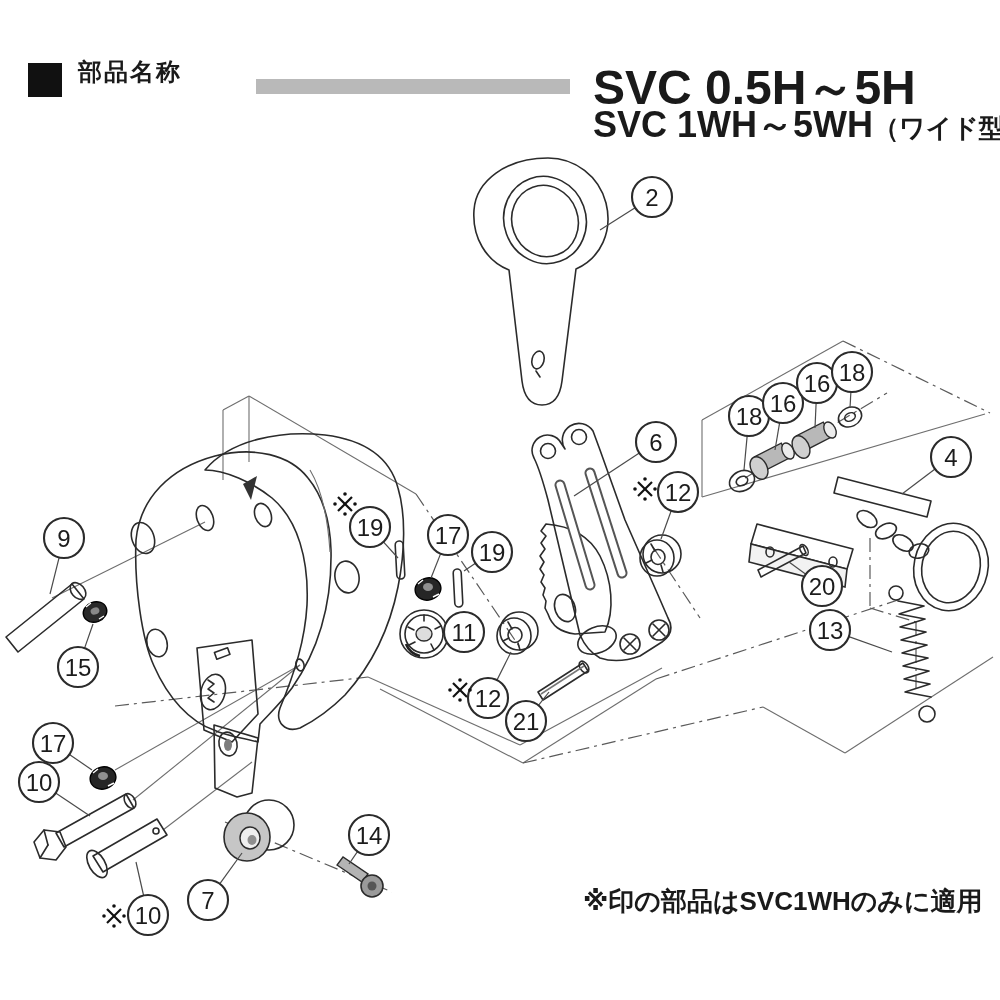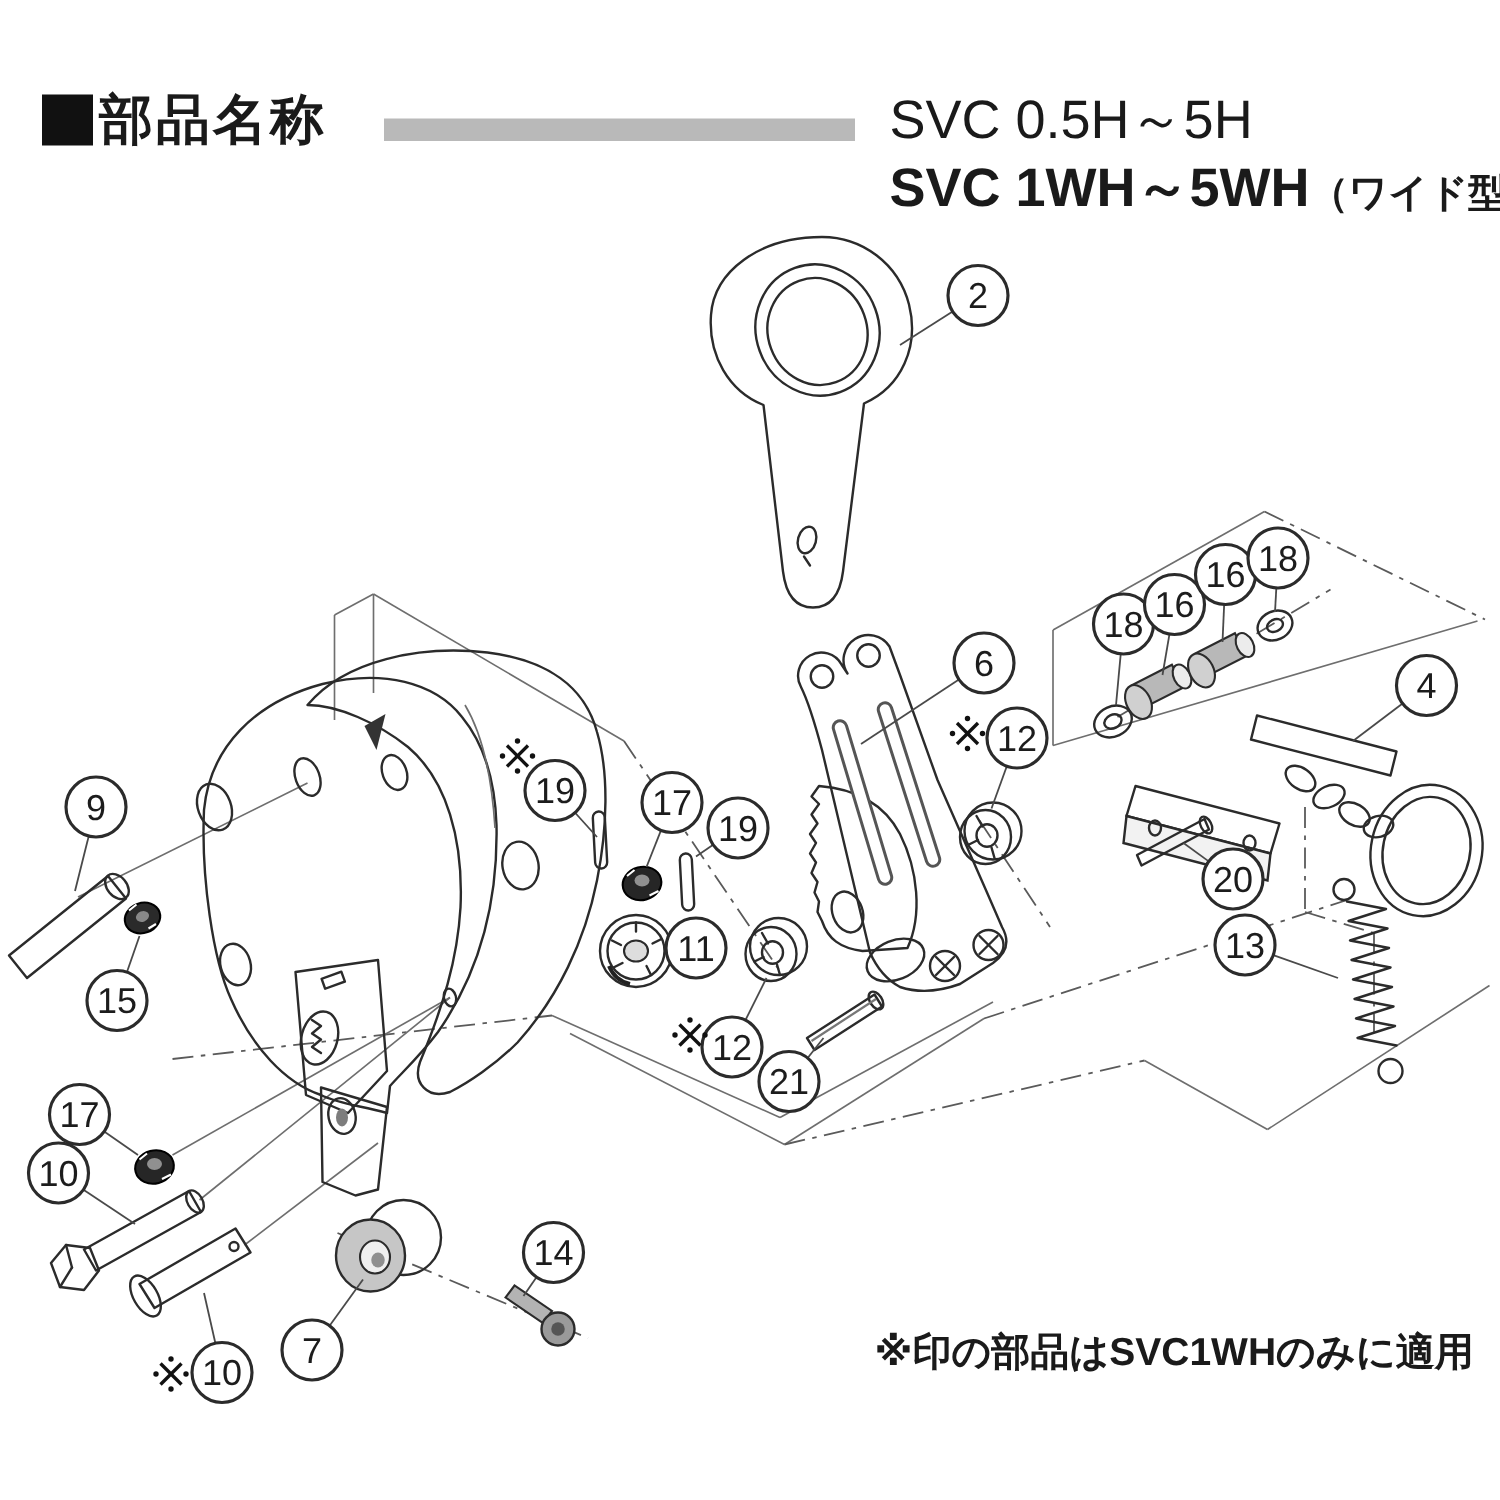--- a/index.html
+++ b/index.html
@@ -1,22 +1,22 @@
 <!DOCTYPE html>
 <html><head>
 <meta charset="utf-8">
 <style>
   html,body{margin:0;padding:0;background:#fff;}
   body{font-family:"Liberation Sans","DejaVu Sans",sans-serif;color:#1a1a1a;}
   #stage{position:relative;width:1000px;height:1000px;background:#fff;overflow:hidden;}
   .abs{position:absolute;}
   #title-bullet{left:28px;top:63px;width:34px;height:34px;background:#111;}
-  #page-title{left:66px;top:56px;font-size:36px;font-weight:bold;letter-spacing:2px;}
+  #page-title{left:78px;top:56px;font-size:24px;font-weight:bold;letter-spacing:2px;}
   #title-bar{left:256px;top:79px;width:314px;height:15px;background:#b9b9b9;}
-  #model-line1{left:593px;top:56px;font-size:36px;font-weight:normal;white-space:nowrap;text-align:right;}
+  #model-line1{left:593px;top:56px;font-size:48px;font-weight:bold;white-space:nowrap;text-align:right;}
   #model-line2{left:593px;top:101px;font-size:36px;font-weight:bold;white-space:nowrap;}
   #model-line2 .suffix{font-size:26px;font-weight:bold;}
   #footnote{left:583px;top:884px;font-size:26px;white-space:nowrap;font-weight:bold;}
   svg text.co{font-size:24px;fill:#1c1c1c;}
   svg .w{fill:#fff;}
   svg .ln{stroke:#2b2b2b;stroke-width:1.6;fill:none;stroke-linecap:round;stroke-linejoin:round;}
   svg .thin{stroke:#6e6e6e;stroke-width:1.1;fill:none;}
   svg .ph{stroke:#5a5a5a;stroke-width:1.2;fill:none;stroke-dasharray:14 5 3 5;}
   svg .leader{stroke:#4a4a4a;stroke-width:1.2;fill:none;}
 </style>

